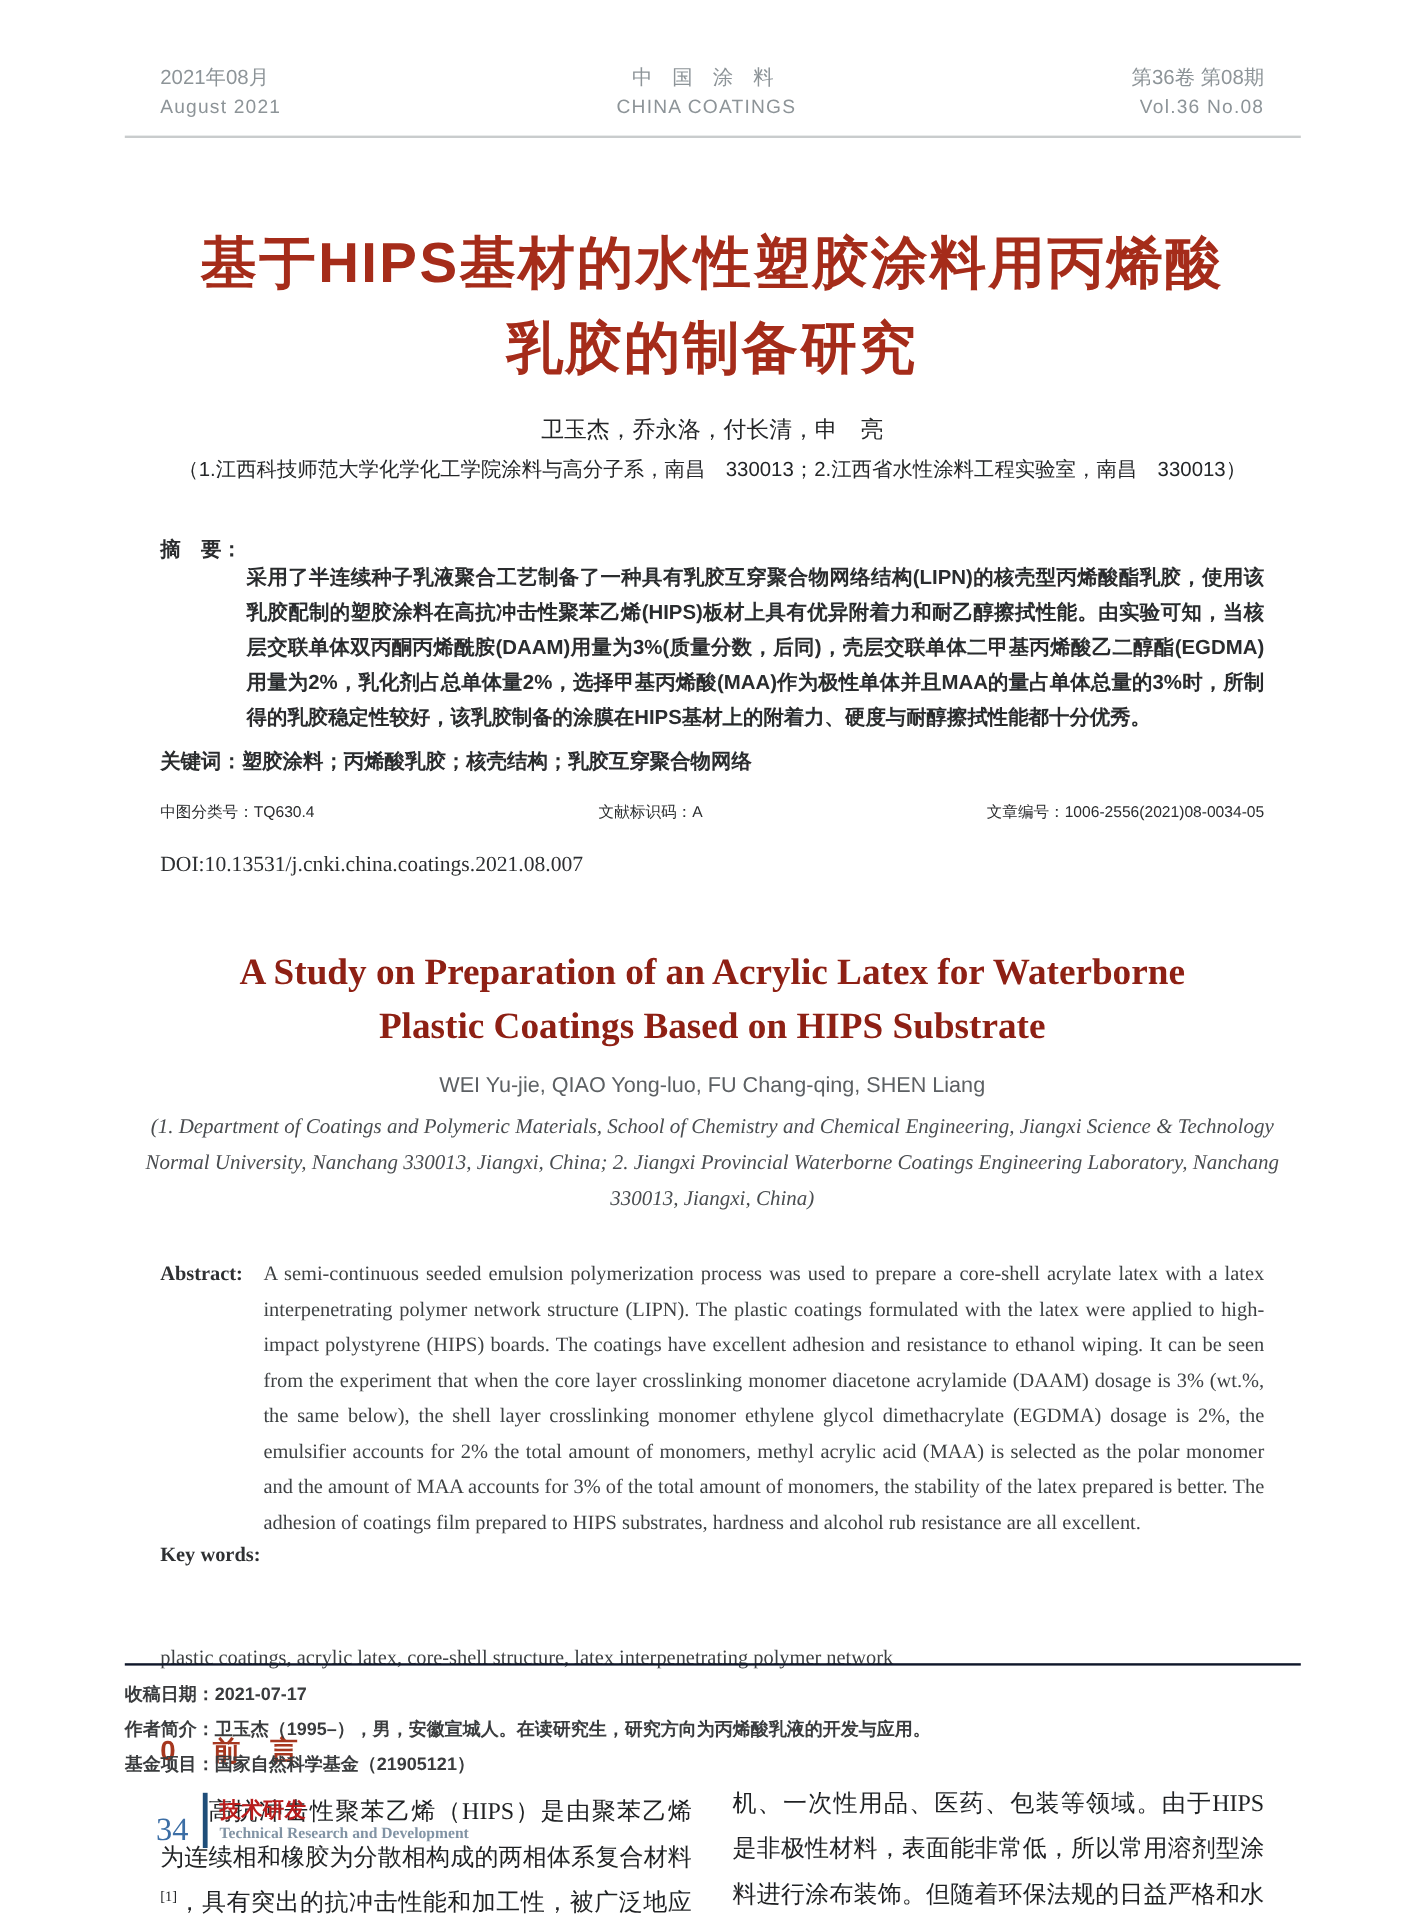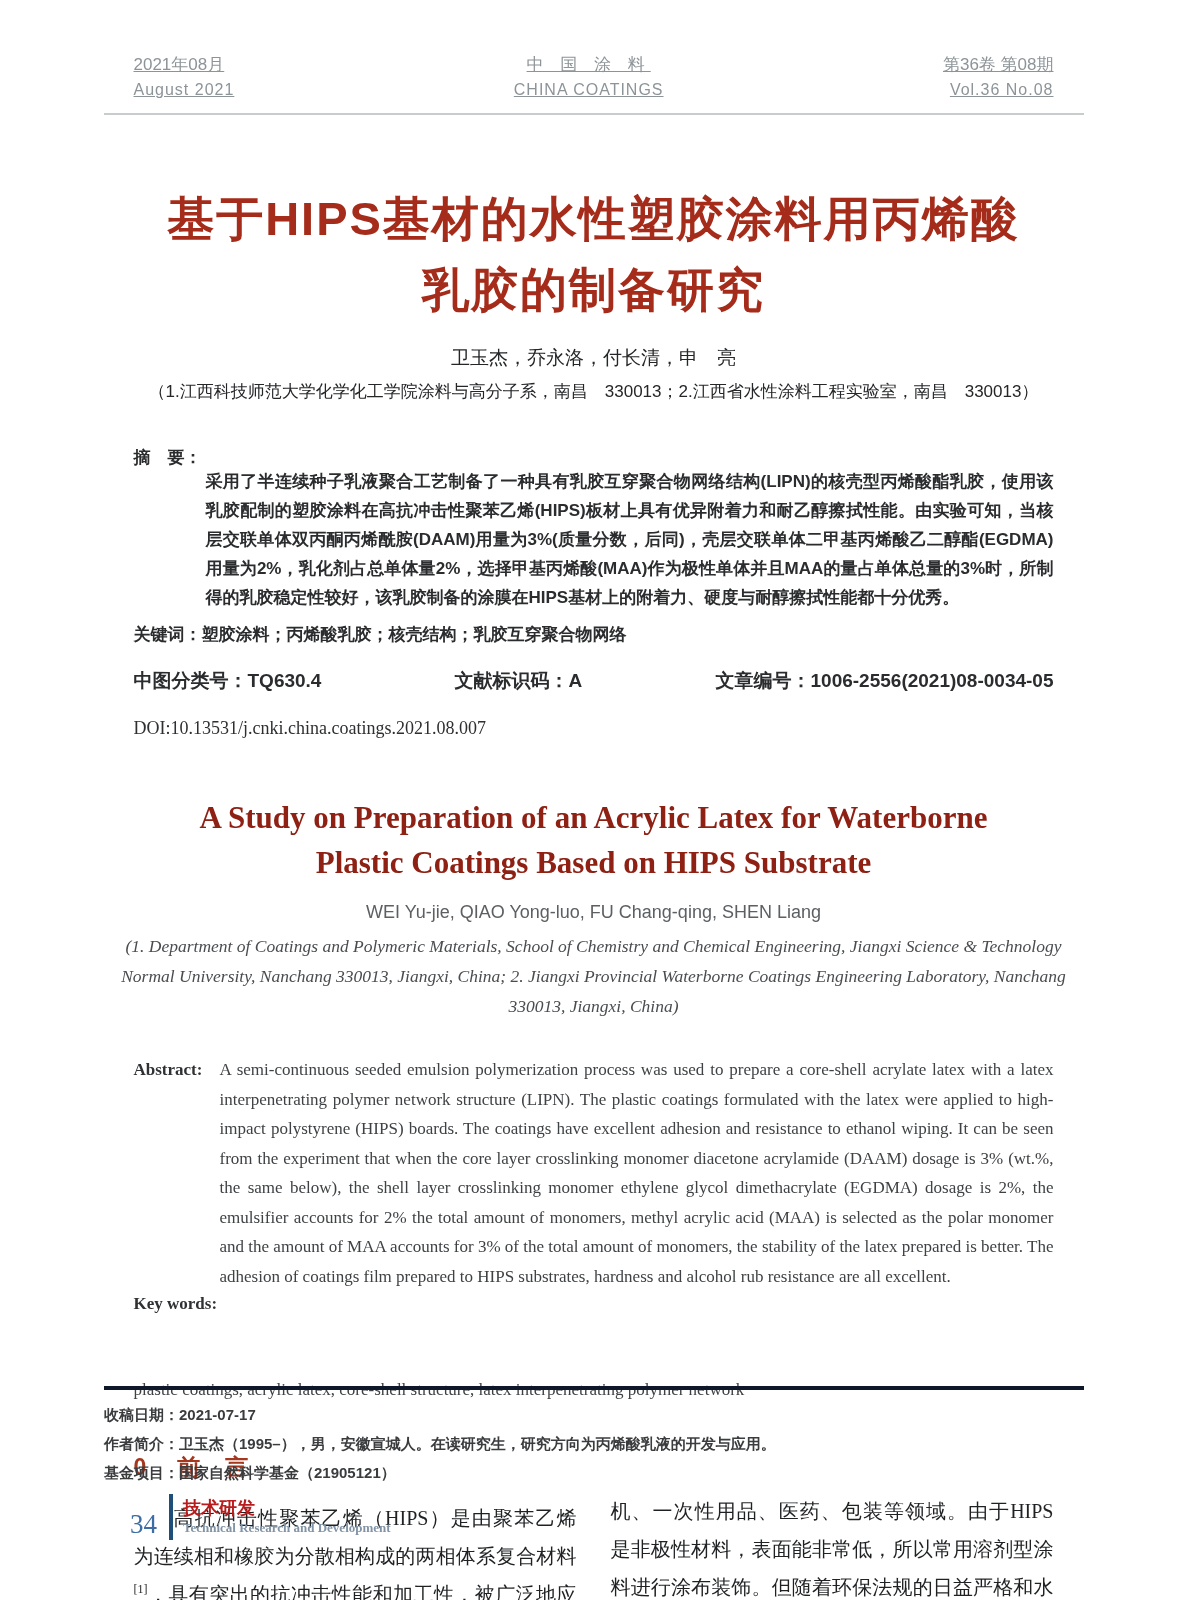--- a/index.html
+++ b/index.html
@@ -13,21 +13,21 @@
     margin: 0 auto;
     background: #ffffff;
     overflow: hidden;
   }
   .inner { width: 980px; margin: 0 auto; }
 
   
   .jheader {
     display: flex; justify-content: space-between; align-items: flex-end;
     padding: 52px 30px 0 30px;
-    color: #8d9498; font-size: 17px; line-height: 1.55; text-decoration: underline;
+    color: #8d9498; font-size: 17px; line-height: 1.55;
   }
   .jheader .col { white-space: nowrap; }
   .jheader .col.center { text-align: center; }
   .jheader .col.right { text-align: right; }
   .jheader .cn { letter-spacing: 6px; }
   .jheader .en { font-size: 16px; letter-spacing: 1px; }
   .header-rule { border: none; border-top: 2px solid #c9cccd; margin-top: 10px; }
 
   
   .cn-title {
@@ -49,21 +49,21 @@
     display: flex;
     font-weight: bold;
     font-size: 17px; line-height: 29px; color: #2a2c2e;
   }
   .cn-abs .lbl { flex: 0 0 72px; white-space: nowrap; }
   .cn-abs .txt { flex: 1; text-align: justify; margin-top: 24px; }
   .cn-kw { margin-top: 11px; padding: 0 30px; font-weight: bold; font-size: 17px; color: #2a2c2e; }
   .cn-meta {
     margin-top: 22px; padding: 0 30px 0 30px;
     display: flex; justify-content: space-between;
-    font-weight: bold; font-size: 19px; color: #2a2c2e;
+    font-weight: normal; font-size: 13px; color: #2a2c2e;
   }
   .doi {
     margin-top: 24px; padding: 0 30px;
     font-family: "Liberation Serif", "DejaVu Serif", serif;
     font-size: 18px; color: #2d2f31;
   }
 
   
   .en-title {
     margin-top: 56px;
@@ -113,21 +113,21 @@
     font-family: "Liberation Serif", "DejaVu Serif", serif;
     font-size: 20px; line-height: 38px; color: #1f2123;
     text-align: justify;
   }
   .body-text.indent { text-indent: 2em; }
   .body-text sup { font-size: 12px; vertical-align: super; line-height: 0; }
 
   
   .footnotes {
     position: absolute; left: 104px; top: 1386px; width: 980px;
-    border-top: 4px solid #0f172a;
+    border-top: 2px solid #0f172a;
     padding-top: 10px;
     font-weight: bold;
     font-size: 15px; line-height: 29px; color: #3a3c3e;
   }
 
   
   .pfooter {
     position: absolute; left: 130px; top: 1494px;
     display: flex; align-items: center;
   }

